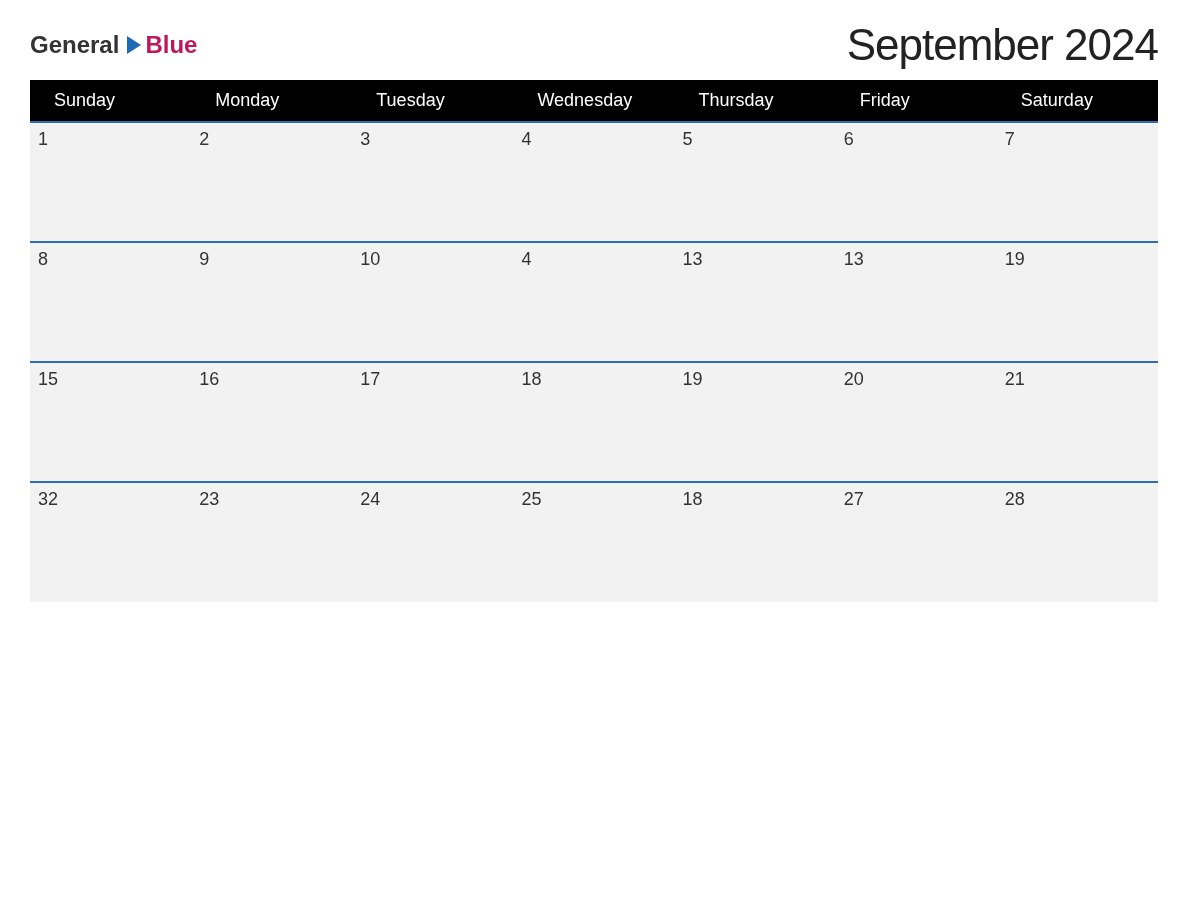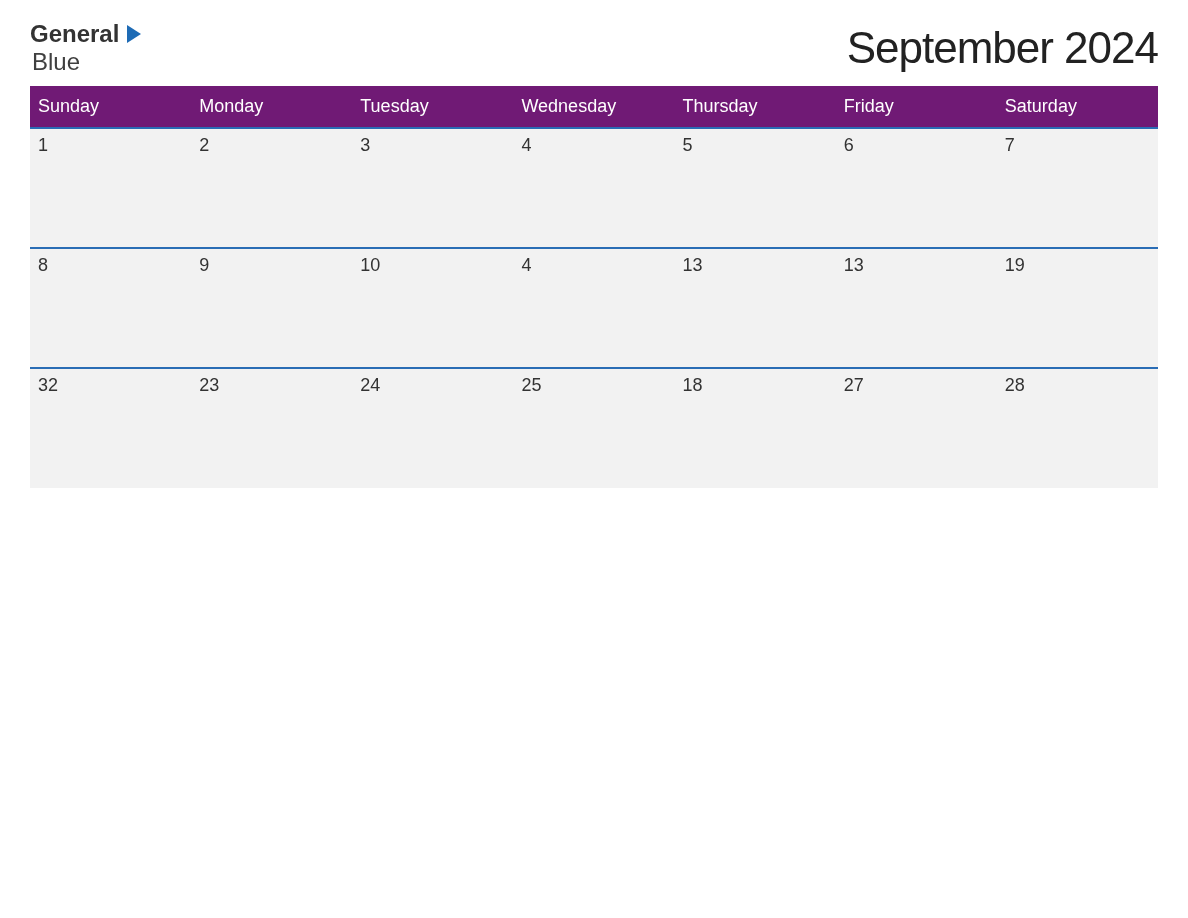--- a/index.html
+++ b/index.html
@@ -29,25 +29,25 @@
       color: #222;
       letter-spacing: -1px;
     }
 
     .calendar {
       width: 100%;
       border-collapse: collapse;
     }
 
     .calendar thead tr th {
-      background-color: #701a75;
+      background-color: #000000;
       color: white;
       font-size: 18px;
       font-weight: normal;
-      padding: 10px 8px;
+      padding: 10px 24px;
       text-align: left;
       border: none;
     }
 
     .calendar tbody tr td {
       width: calc(100% / 7);
       height: 120px;
       vertical-align: top;
       padding: 6px 8px;
       border-top: 2px solid #2a6db5;
@@ -86,27 +86,27 @@
     }
 
     .logo-bottom-row {
       display: flex;
       align-items: center;
       padding-left: 2px;
     }
 
     .logo-text-blue {
       font-size: 24px;
-      font-weight: normal;
-      color: #404040;
+      font-weight: bold;
+      color: #be185d;
     }
 
     .logo-container {
       display: inline-flex;
-      flex-direction: column;
+      flex-direction: row;
     }
 
     .logo-top {
       display: flex;
       align-items: center;
     }
   </style>
 </head>
 <body>
 
@@ -152,20 +152,29 @@
       <tr>
         <td class="has-date"><span class="day-number">8</span></td>
         <td class="has-date"><span class="day-number">9</span></td>
         <td class="has-date"><span class="day-number">10</span></td>
         <td class="has-date"><span class="day-number">4</span></td>
         <td class="has-date"><span class="day-number">13</span></td>
         <td class="has-date"><span class="day-number">13</span></td>
         <td class="has-date"><span class="day-number">19</span></td>
       </tr>
       <tr>
+        <td class="has-date"><span class="day-number">15</span></td>
+        <td class="has-date"><span class="day-number">16</span></td>
+        <td class="has-date"><span class="day-number">17</span></td>
+        <td class="has-date"><span class="day-number">18</span></td>
+        <td class="has-date"><span class="day-number">19</span></td>
+        <td class="has-date"><span class="day-number">20</span></td>
+        <td class="has-date"><span class="day-number">21</span></td>
+      </tr>
+      <tr>
         <td class="has-date"><span class="day-number">32</span></td>
         <td class="has-date"><span class="day-number">23</span></td>
         <td class="has-date"><span class="day-number">24</span></td>
         <td class="has-date"><span class="day-number">25</span></td>
         <td class="has-date"><span class="day-number">18</span></td>
         <td class="has-date"><span class="day-number">27</span></td>
         <td class="has-date"><span class="day-number">28</span></td>
       </tr>
     </tbody>
 </table>

